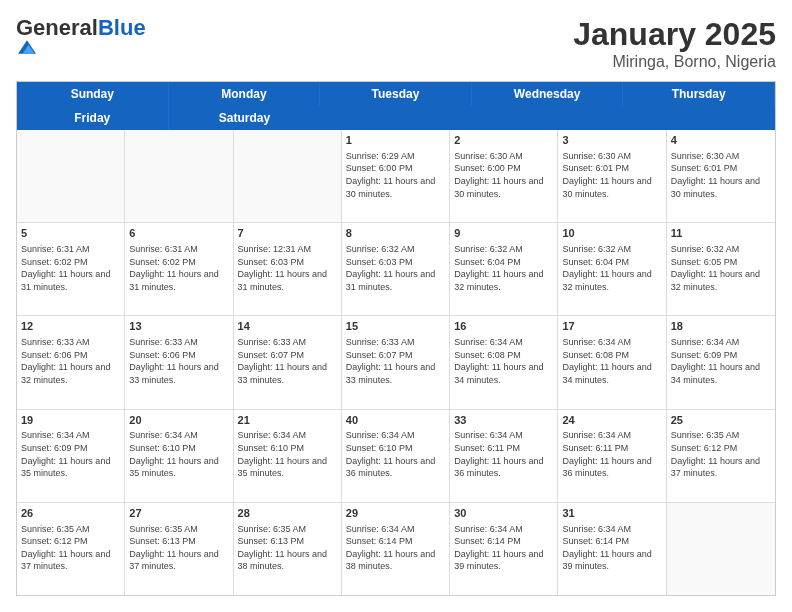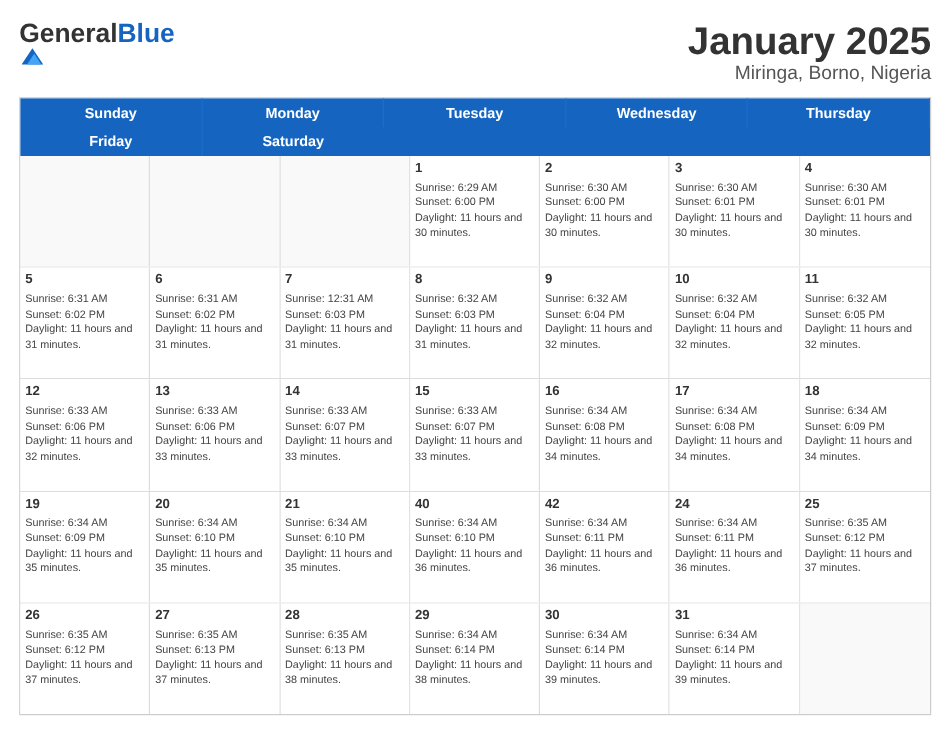--- a/index.html
+++ b/index.html
@@ -282,21 +282,21 @@
 Sunset: 6:10 PM
 Daylight: 11 hours and 35 minutes.</div>
           </div>
           <div class="cal-cell">
             <span class="day-num">40</span>
             <div class="cal-cell-info">Sunrise: 6:34 AM
 Sunset: 6:10 PM
 Daylight: 11 hours and 36 minutes.</div>
           </div>
           <div class="cal-cell">
-            <span class="day-num">42</span>
+            <span class="day-num">33</span>
             <div class="cal-cell-info">Sunrise: 6:34 AM
 Sunset: 6:11 PM
 Daylight: 11 hours and 36 minutes.</div>
           </div>
           <div class="cal-cell">
             <span class="day-num">24</span>
             <div class="cal-cell-info">Sunrise: 6:34 AM
 Sunset: 6:11 PM
 Daylight: 11 hours and 36 minutes.</div>
           </div>

